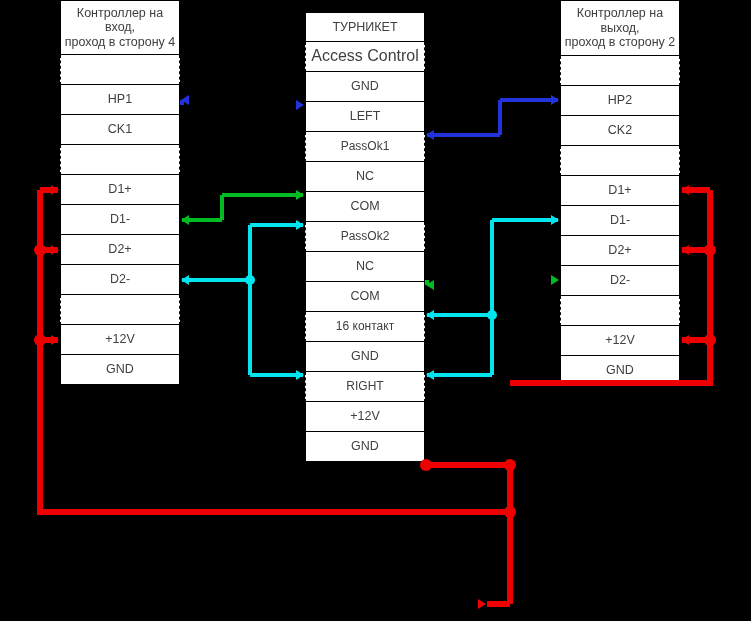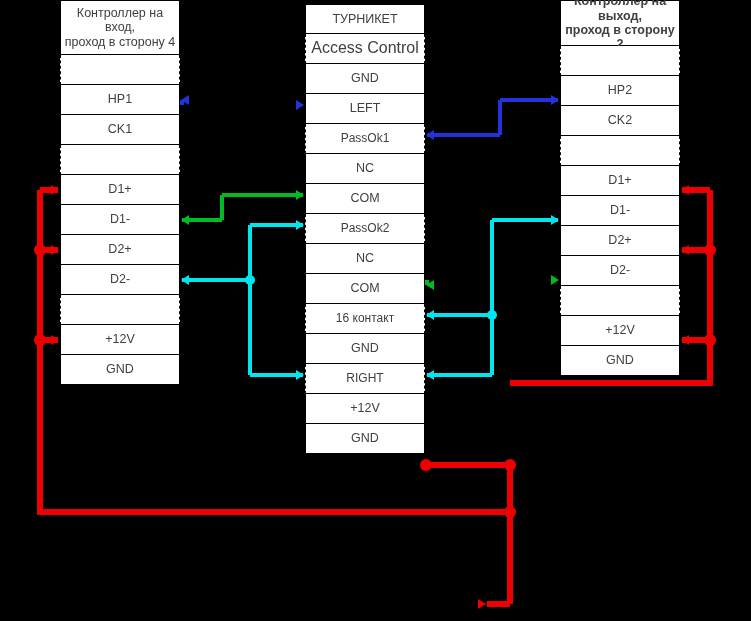--- a/index.html
+++ b/index.html
@@ -71,40 +71,40 @@
       <div class="row dashed" style="height: 30px;"></div>
       <div class="row" style="height: 30px;">D1+</div>
       <div class="row" style="height: 30px;">D1-</div>
       <div class="row" style="height: 30px;">D2+</div>
       <div class="row" style="height: 30px;">D2-</div>
       <div class="row dashed" style="height: 30px;"></div>
       <div class="row" style="height: 30px;">+12V</div>
       <div class="row" style="height: 30px;">GND</div>
     </div>
 
-  <div class="table" id="middle-table" style="left:305px; top:4px; width:120px;">
+  <div class="table" id="middle-table" style="left:305px; top:12px; width:120px;">
       <div class="row first" style="height: 30px;">ТУРНИКЕТ</div>
       <div class="row dashed" style="font-size: 16px; height: 30px;">Access Control</div>
       <div class="row" style="height: 30px;">GND</div>
       <div class="row" style="height: 30px;">LEFT</div>
       <div class="row dashed" style="font-size: 12px; height: 30px;">PassOk1</div>
       <div class="row" style="height: 30px;">NC</div>
       <div class="row" style="height: 30px;">COM</div>
       <div class="row dashed" style="font-size: 12px; height: 30px;">PassOk2</div>
       <div class="row" style="height: 30px;">NC</div>
       <div class="row" style="height: 30px;">COM</div>
       <div class="row dashed" style="font-size: 12px; height: 30px;">16 контакт</div>
       <div class="row" style="height: 30px;">GND</div>
       <div class="row dashed" style="font-size: 12px; height: 30px;">RIGHT</div>
       <div class="row" style="height: 30px;">+12V</div>
       <div class="row" style="height: 30px;">GND</div>
     </div>
 
   <div class="table" id="right-table" style="left:560px; top:0px; width:120px;">
-      <div class="row first" style="height: 46px; font-weight: bold;">Контроллер на
+      <div class="row first" style="height: 56px;">Контроллер на
 выход,
 проход в сторону 2</div>
       <div class="row dashed" style="height: 30px;"></div>
       <div class="row" style="height: 30px;">HP2</div>
       <div class="row" style="height: 30px;">CK2</div>
       <div class="row dashed" style="height: 30px;"></div>
       <div class="row" style="height: 30px;">D1+</div>
       <div class="row" style="height: 30px;">D1-</div>
       <div class="row" style="height: 30px;">D2+</div>
       <div class="row" style="height: 30px;">D2-</div>

